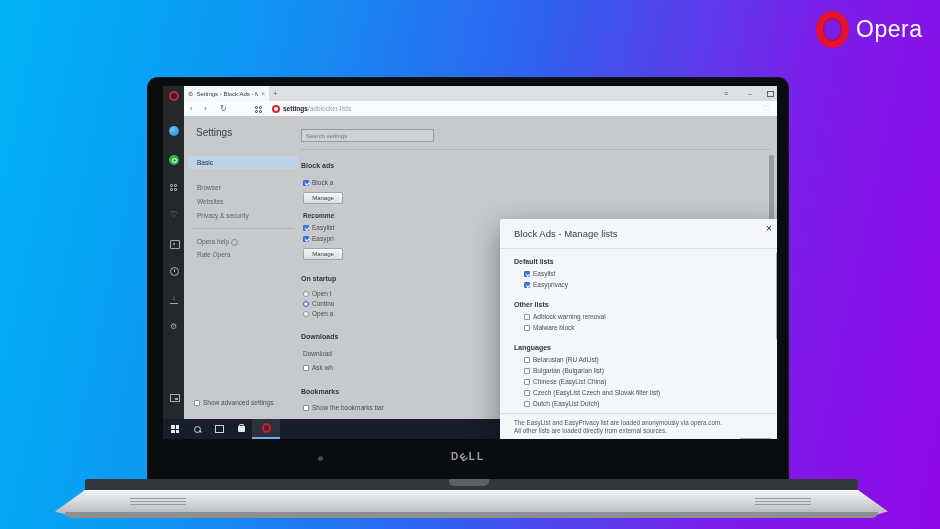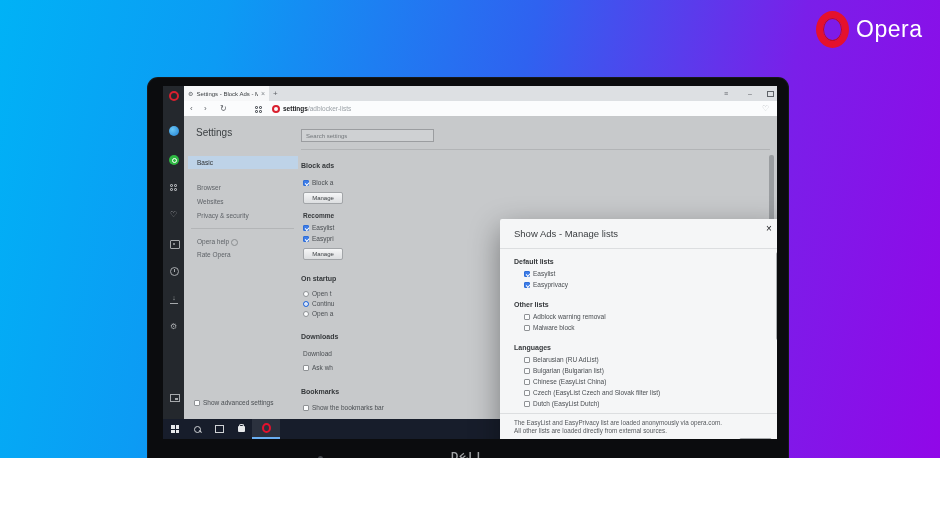--- a/index.html
+++ b/index.html
@@ -1,17 +1,17 @@
 <!DOCTYPE html>
 <html><head>
 <meta charset="utf-8">
 <style>
   html,body{margin:0;padding:0;}
   body{font-family:"Liberation Sans","DejaVu Sans",sans-serif;}
-  .stage{position:relative;width:940px;height:458px;overflow:hidden;
+  .stage{position:relative;width:940px;height:529px;overflow:hidden;
          background:linear-gradient(102deg,#00b2f6 0%,#0c9bf4 22%,#2f62f0 52%,#7a1fe9 78%,#9107e8 100%);}
   .abs{position:absolute;}
 
   
   .brand{left:816px;top:11px;display:flex;align-items:center;gap:7px;}
   .brand-o{width:19px;height:23px;border:7px solid #e5112d;border-radius:50%;
            background:transparent;box-shadow:inset 0 0 0 1px #c00a22;}
   .brand-text{color:#fff;font-size:23px;letter-spacing:.5px;}
 
   
@@ -263,21 +263,21 @@
       <div class="abs sec-head" style="left:117px;top:271px">Bookmarks</div>
       <div class="abs row" style="left:119px;top:287px">
         <span class="cb"></span>
         <span>Show the bookmarks bar</span>
       </div>
 
       <div class="abs pg-scroll"></div>
     </div>
 
     <div class="abs dialog">
-      <div class="abs dlg-title">Show Ads - Manage lists</div>
+      <div class="abs dlg-title">Block Ads - Manage lists</div>
       <div class="abs dlg-close">×</div>
       <div class="abs dlg-hdr-div"></div>
       <div class="abs dlg-scroll"></div>
 
       <div class="abs sec-head" style="left:14px;top:39px">Default lists</div>
       <div class="abs row" style="left:24px;top:51px">
         <span class="cb on"></span>
         <span>Easylist</span>
       </div>
       <div class="abs row" style="left:24px;top:62px">

